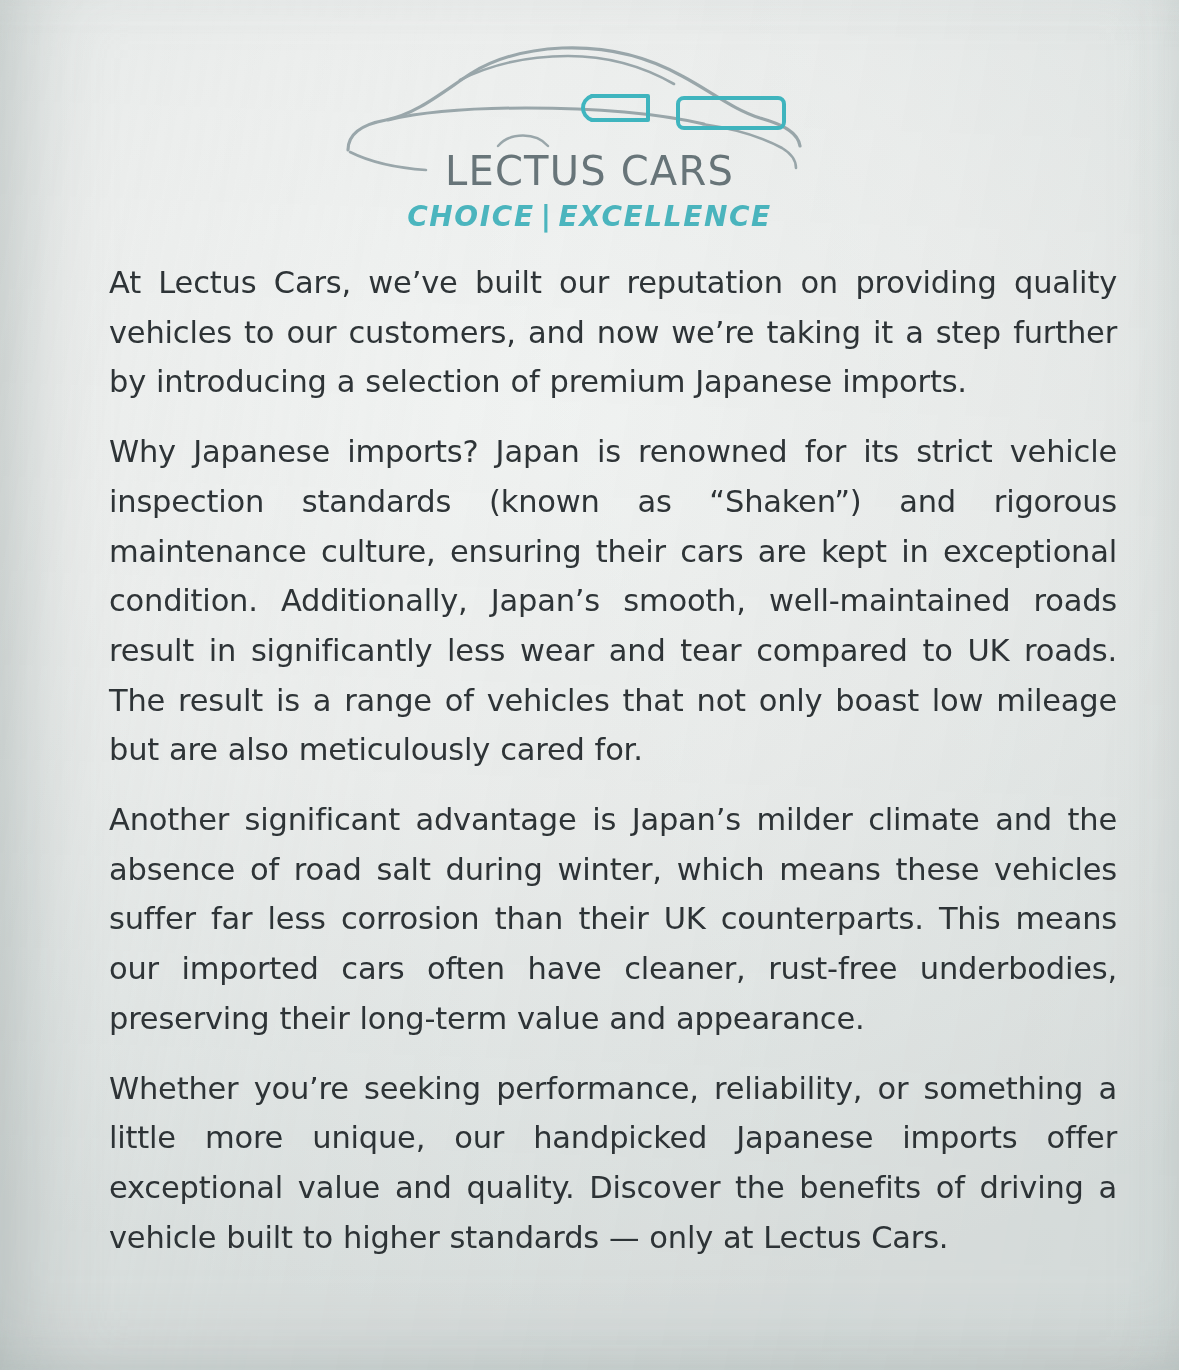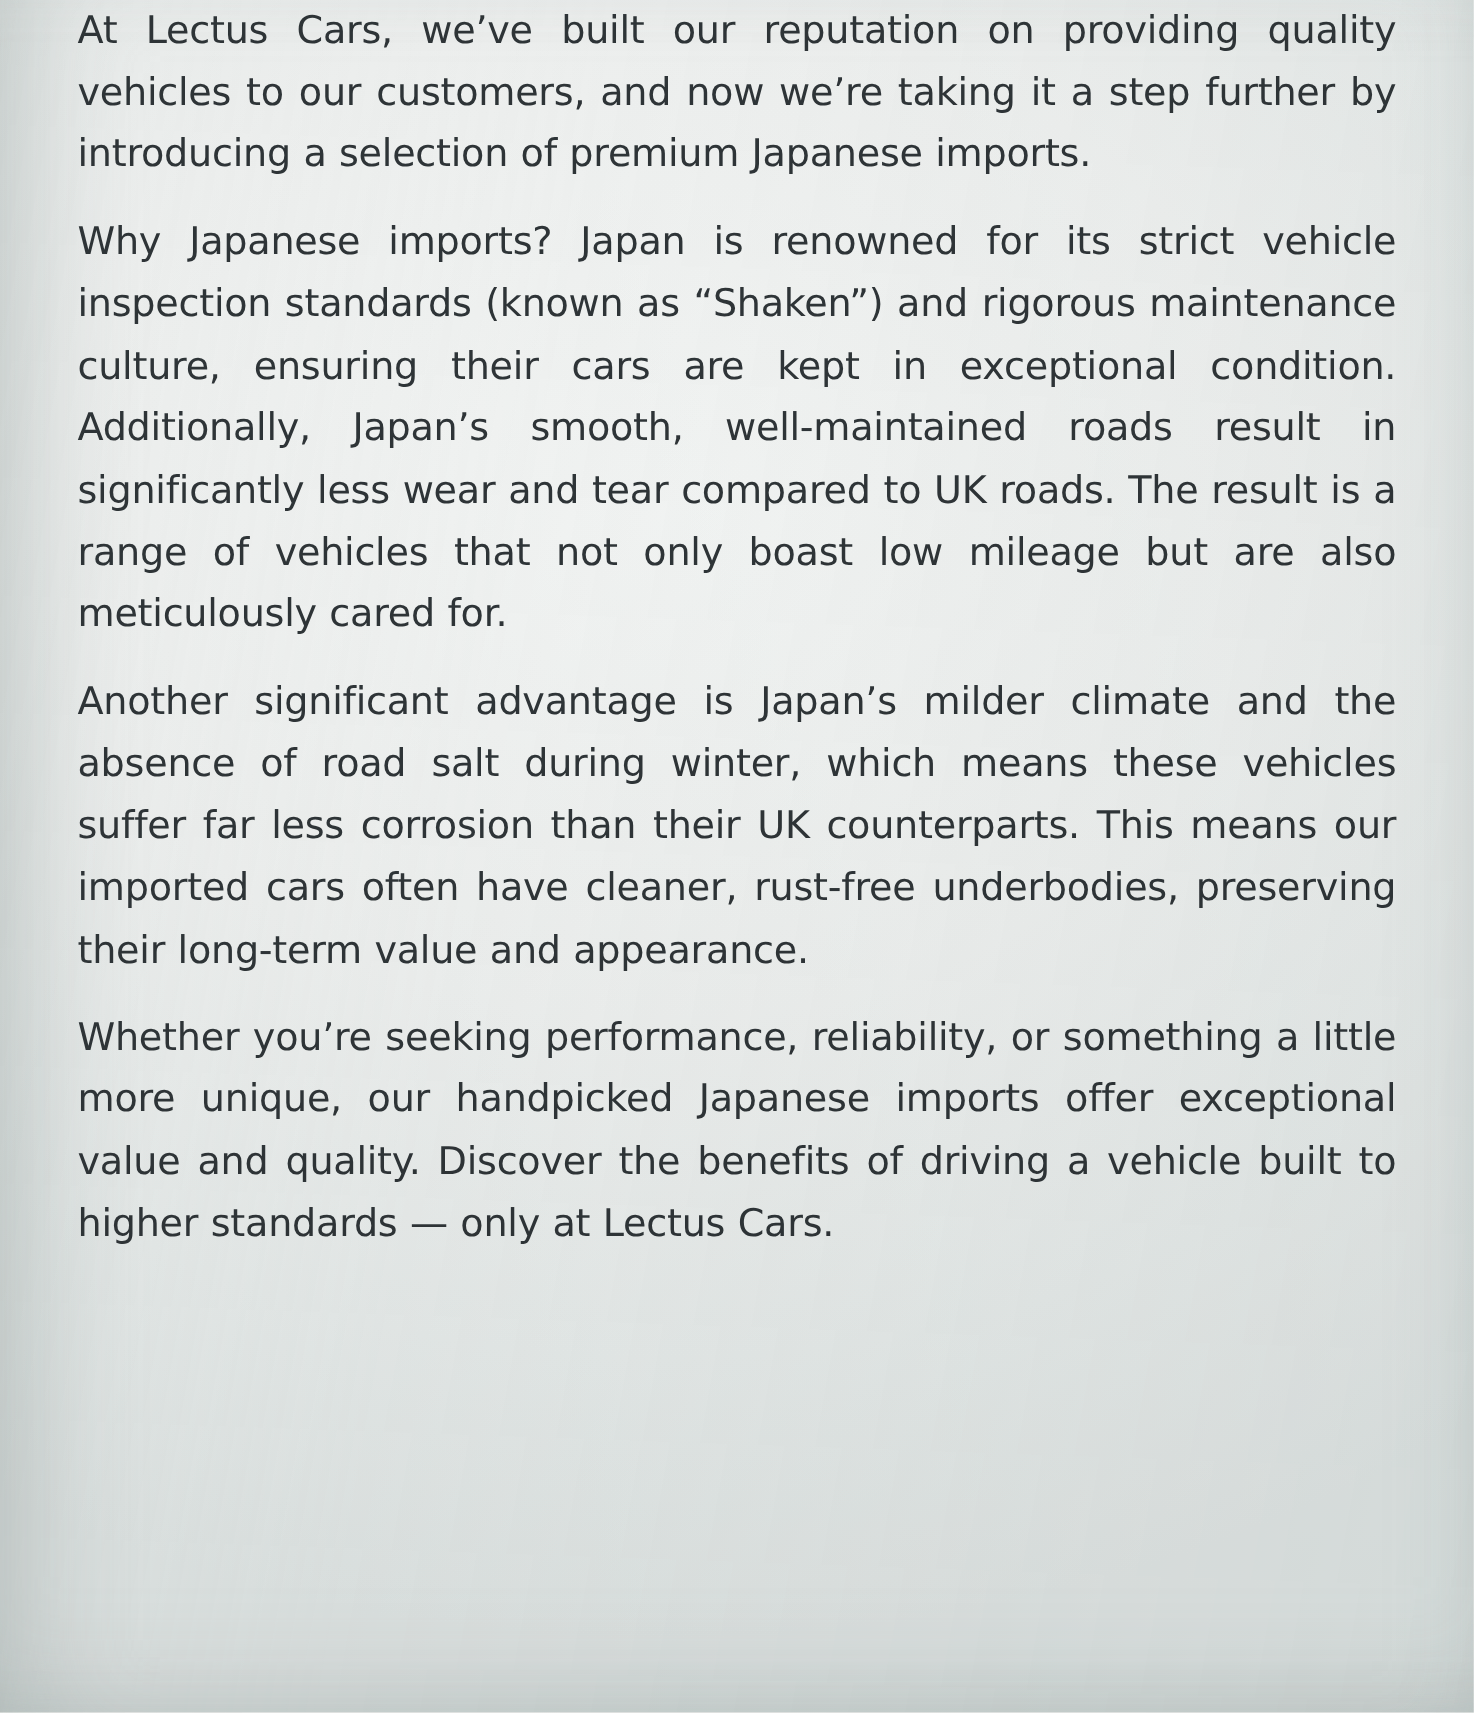--- a/index.html
+++ b/index.html
@@ -85,20 +85,21 @@
   }
   .logo-tagline .sep {
     color: #4bb6bf;
     padding: 0 6px;
   }
 
   
   .content {
     position: relative;
     padding: 0 62px 0 62px;
+    margin-left: 47px;
   }
   .para {
     font-family: "DejaVu Sans", sans-serif;
     font-size: 30.5px;
     line-height: 1.63;
     color: #2e3437;
     text-align: justify;
     margin: 0 0 20px 0;
     letter-spacing: -0.2px;
     word-spacing: 0.5px;
@@ -106,20 +107,45 @@
   .para:last-child {
     margin-bottom: 0;
   }
 </style>
 </head>
 <body>
 
 <div class="page">
   <div class="vignette"></div>
 
+  <div class="logo-block">
+
+    <svg class="logo-art" viewBox="0 0 520 160" xmlns="http://www.w3.org/2000/svg">
+
+      <path d="M18 122 C18 104 34 96 56 92 C86 86 110 66 140 46 C162 32 190 22 232 20 C282 18 320 30 352 48 C382 64 404 82 430 90 C452 96 468 104 470 118" fill="none" stroke="#9aa7ab" stroke-width="3.2" stroke-linecap="round"></path>
+      <path d="M58 92 C92 84 140 80 196 80 C268 80 330 86 374 96" fill="none" stroke="#9aa7ab" stroke-width="3" stroke-linecap="round"></path>
+      <path d="M130 52 C162 36 196 28 238 28 C282 28 316 40 344 56" fill="none" stroke="#9aa7ab" stroke-width="2.6" stroke-linecap="round"></path>
+
+      <path d="M372 96 C400 100 430 108 452 120 C462 126 466 132 466 140" fill="none" stroke="#9aa7ab" stroke-width="2.6" stroke-linecap="round"></path>
+
+      <path d="M20 124 C40 134 66 140 96 142" fill="none" stroke="#9aa7ab" stroke-width="2.6" stroke-linecap="round"></path>
+
+      <path d="M168 118 C180 104 206 104 218 118" fill="none" stroke="#9aa7ab" stroke-width="2.4" stroke-linecap="round"></path>
+
+      <path d="M262 68 L318 68 L318 92 L262 92" fill="none" stroke="#3fb6c0" stroke-width="4" stroke-linejoin="round" stroke-linecap="round"></path>
+      <path d="M262 68 C250 72 250 88 262 92" fill="none" stroke="#3fb6c0" stroke-width="4" stroke-linecap="round"></path>
+      <rect x="348" y="70" width="106" height="30" rx="6" ry="6" fill="none" stroke="#3fb6c0" stroke-width="4"></rect>
+    </svg>
+
+    <div class="logo-wordmark">LECTUS CARS</div>
+
+    <div class="logo-tagline">
+      <span>CHOICE</span><span class="sep">|</span><span>EXCELLENCE</span>
+    </div>
+  </div>
 
   <div class="content">
     <p class="para">At Lectus Cars, we’ve built our reputation on providing quality vehicles to our customers, and now we’re taking it a step further by introducing a selection of premium Japanese imports.</p>
     <p class="para">Why Japanese imports? Japan is renowned for its strict vehicle inspection standards (known as “Shaken”) and rigorous maintenance culture, ensuring their cars are kept in exceptional condition. Additionally, Japan’s smooth, well-maintained roads result in significantly less wear and tear compared to UK roads. The result is a range of vehicles that not only boast low mileage but are also meticulously cared for.</p>
     <p class="para">Another significant advantage is Japan’s milder climate and the absence of road salt during winter, which means these vehicles suffer far less corrosion than their UK counterparts. This means our imported cars often have cleaner, rust-free underbodies, preserving their long-term value and appearance.</p>
     <p class="para">Whether you’re seeking performance, reliability, or something a little more unique, our handpicked Japanese imports offer exceptional value and quality. Discover the benefits of driving a vehicle built to higher standards — only at Lectus Cars.</p>
   </div>
 </div>
 
 </body></html>

